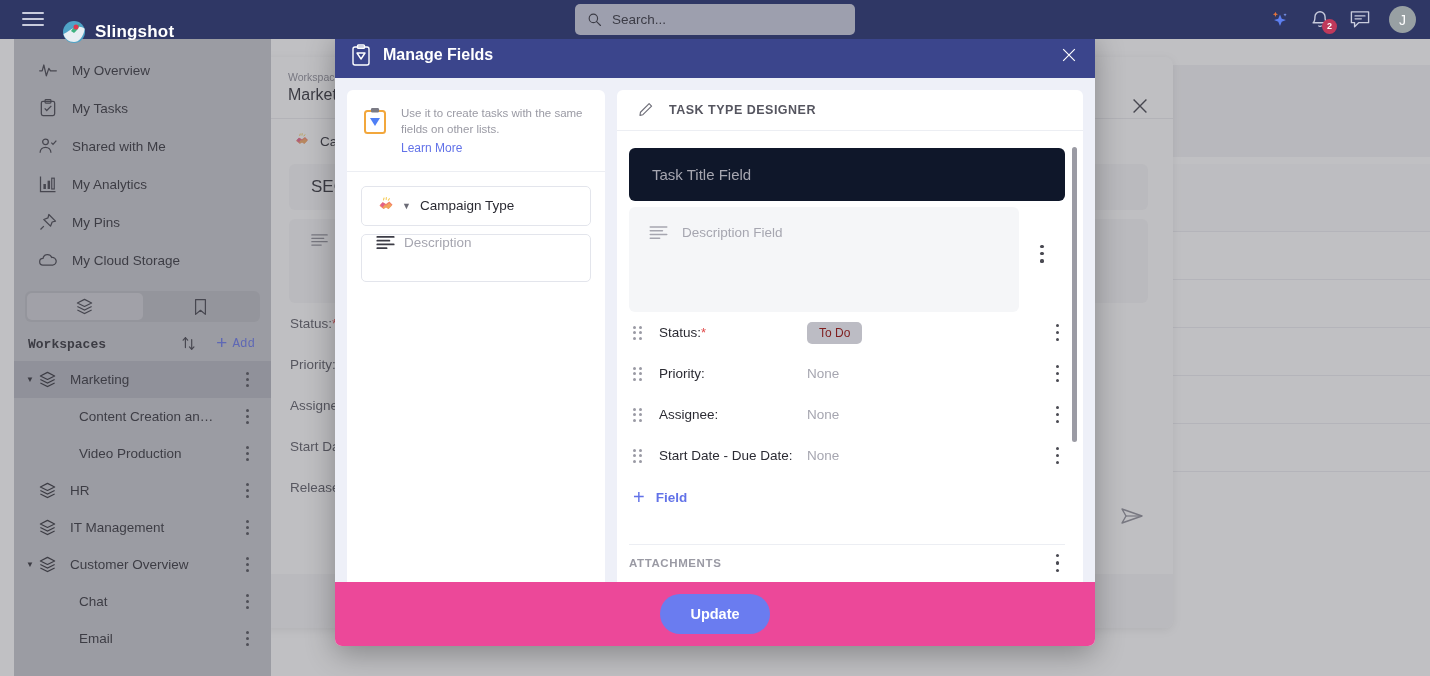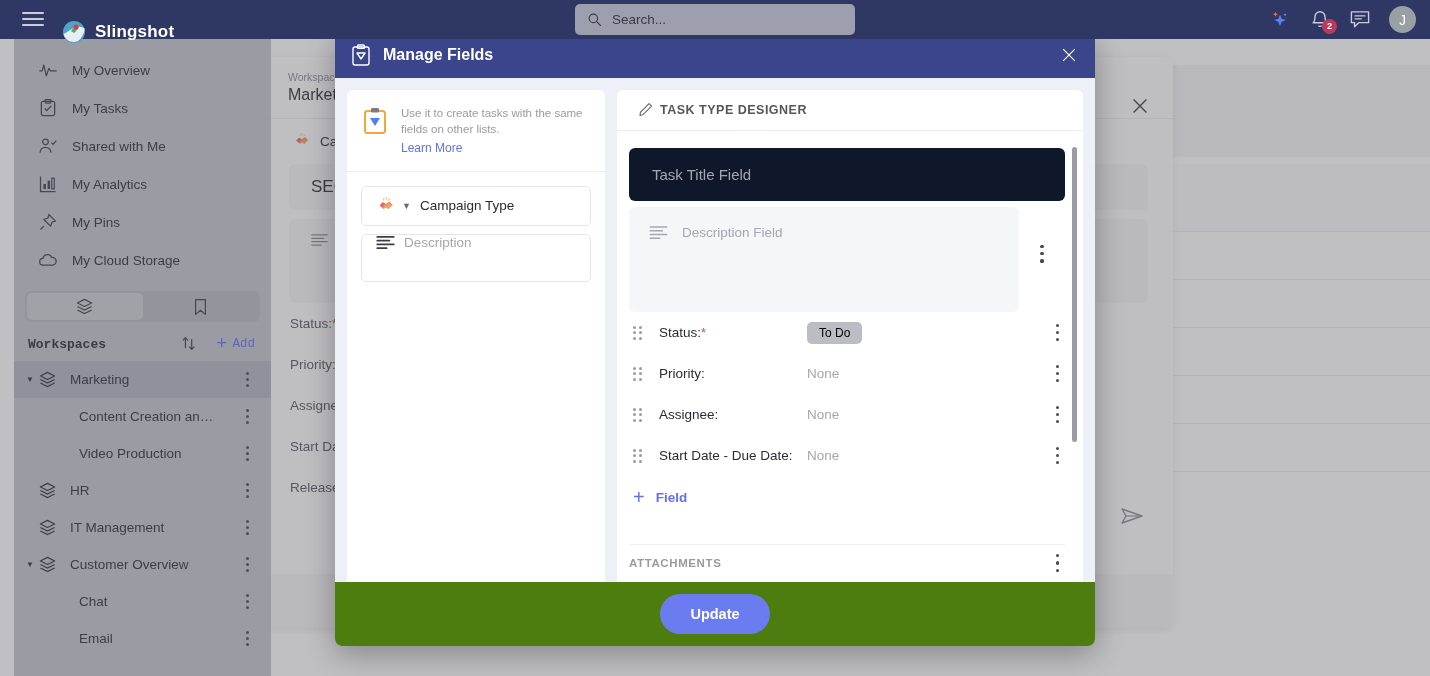--- a/index.html
+++ b/index.html
@@ -161,21 +161,21 @@
     display: flex; align-items: center; padding-left: 14px; gap: 9px; cursor: pointer;
   }
   .lp-field.tall { height: 48px; align-items: flex-start; margin-top: 8px;}
   .lp-field .ftxt { font-size: 13.5px; color: #2b2b33; }
   .lp-field .ftxt.muted { color: #a6a6b0; }
   .chev { font-size: 9px; color: #6b6b76; margin-left: -3px;}
 
   .right-pane {
     flex: 1; background: #ffffff; border-radius: 6px; height: 512px; position: relative; overflow: hidden;
   }
-  .rp-head { height: 41px; display: flex; align-items: center; padding-left: 21px; gap: 4px; border-bottom: 1px solid #eceef3;}
+  .rp-head { height: 41px; display: flex; align-items: center; padding-left: 21px; gap: 13px; border-bottom: 1px solid #eceef3;}
   .rp-head .t { font-size: 12.5px; color: #55555f; font-weight: bold; letter-spacing: .5px; }
   .rp-scroll { position: relative; height: 471px; overflow: hidden; padding: 0 18px 0 0;}
   .rp-inner { padding: 17px 0 0 12px; }
 
   .title-field {
     height: 53px; background: #0f172a; border-radius: 6px; display: flex; align-items: center;
     padding-left: 23px; font-size: 15px; color: #a6a6b0; cursor: text;
   }
   .desc-row { display: flex; align-items: flex-start; margin-top: 6px; }
   .desc-field {
@@ -185,38 +185,38 @@
   .row-kebab { width: 46px; display: flex; flex-direction: column; align-items: center; gap: 4px; padding-top: 38px; cursor: pointer;}
   .row-kebab i { width: 3.2px; height: 3.2px; border-radius: 50%; background: #4a4a52; display: block;}
 
   .fld-row { display: flex; align-items: center; height: 41px; }
   .drag { width: 14px; display: grid; grid-template-columns: 3px 3px; gap: 2.5px 3px; margin-left: 4px; cursor: grab;}
   .drag i { width: 3px; height: 3px; border-radius: 50%; background: #9a9aa4; display: block;}
   .fld-label { font-size: 13.5px; color: #2b2b33; margin-left: 12px; width: 148px; }
   .req { color: #e04a4a; font-size: 13px; }
   .fld-val { font-size: 13.5px; color: #a6a6b0; }
   .chip {
-    background: #bcbcc4; color: #000000; font-size: 12px; border-radius: 5px; padding: 4px 12px;
+    background: #bcbcc4; color: #7f1d1d; font-size: 12px; border-radius: 5px; padding: 4px 12px;
     display: inline-block;
   }
   .fld-kebab { margin-left: auto; display: flex; flex-direction: column; align-items: center; gap: 4px; cursor: pointer; padding-right: 6px;}
   .fld-kebab i { width: 3.2px; height: 3.2px; border-radius: 50%; background: #4a4a52; display: block;}
 
   .add-field { display: flex; align-items: center; height: 42px; gap: 11px; margin-left: 4px; cursor: pointer;}
   .add-field .p { font-size: 20px; color: #6272e8; font-weight: 300; line-height: 1;}
   .add-field .t { font-size: 13.5px; color: #6272e8; font-weight: bold; }
 
   .sec-divider { border-bottom: 1px solid #eceef3; margin-top: 26px; }
   .sec-row { display: flex; align-items: center; height: 36px; }
   .sec-row .t { font-size: 11.5px; color: #9a9aa4; font-weight: bold; letter-spacing: .6px;}
 
   .rp-sbar { position: absolute; right: 6px; top: 16px; width: 5px; height: 295px; background: #9b9ba4; border-radius: 3px; cursor: pointer;}
 
   .modal-foot {
-    position: absolute; left: 0; bottom: 0; width: 760px; height: 64px; background: #4d7c0f;
+    position: absolute; left: 0; bottom: 0; width: 760px; height: 64px; background: #ec4899;
     display: flex; align-items: center; justify-content: center;
   }
   .update-btn {
     width: 110px; height: 40px; border-radius: 21px; background: #6a7cf0; color: #fff;
     font-size: 14.5px; font-weight: bold; display: flex; align-items: center; justify-content: center;
     cursor: pointer; border: none; font-family: "Liberation Sans", sans-serif;
   }
 </style>
 </head>
 <body>

